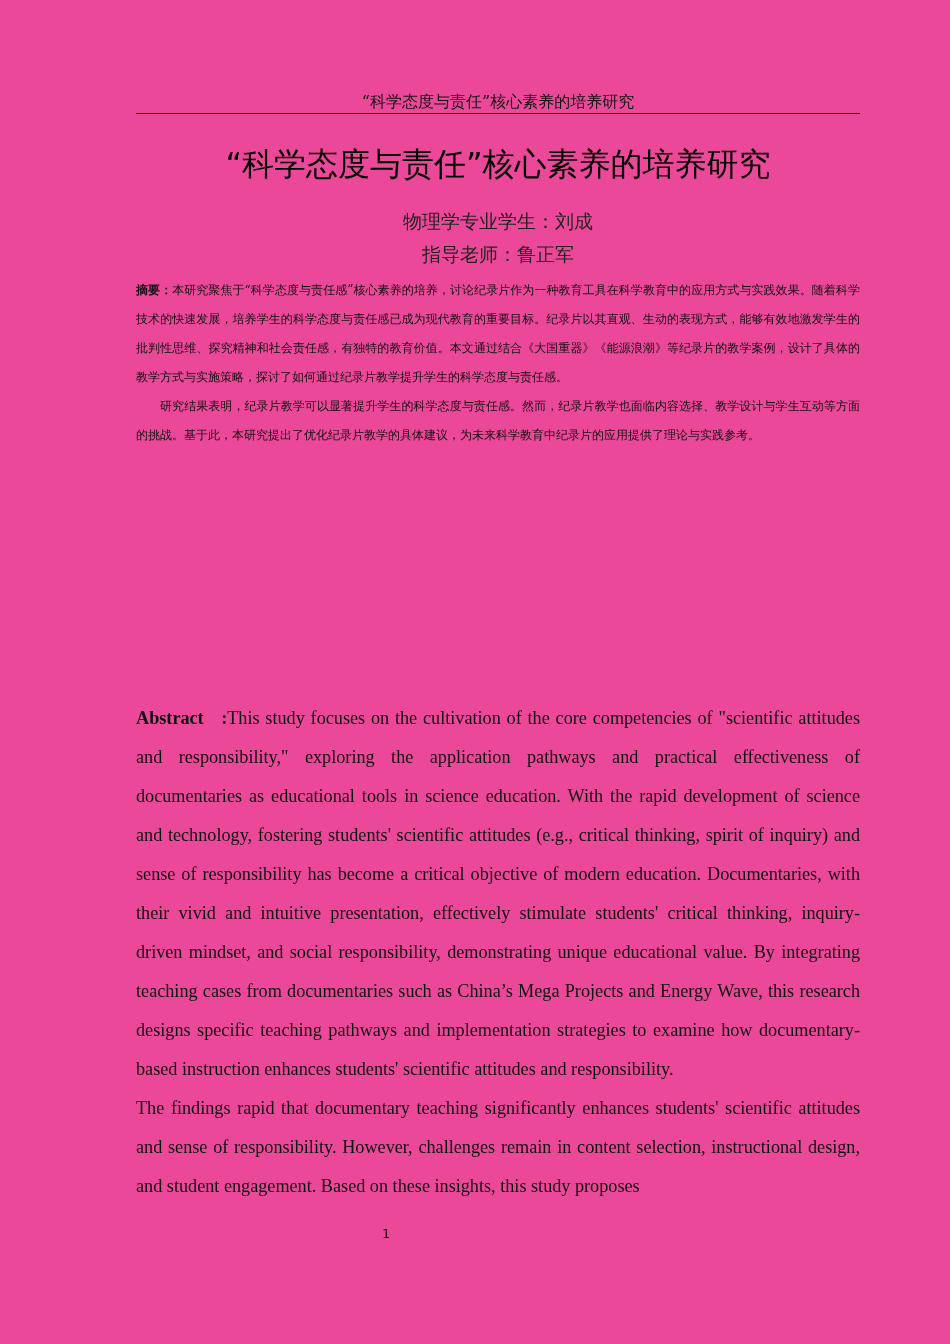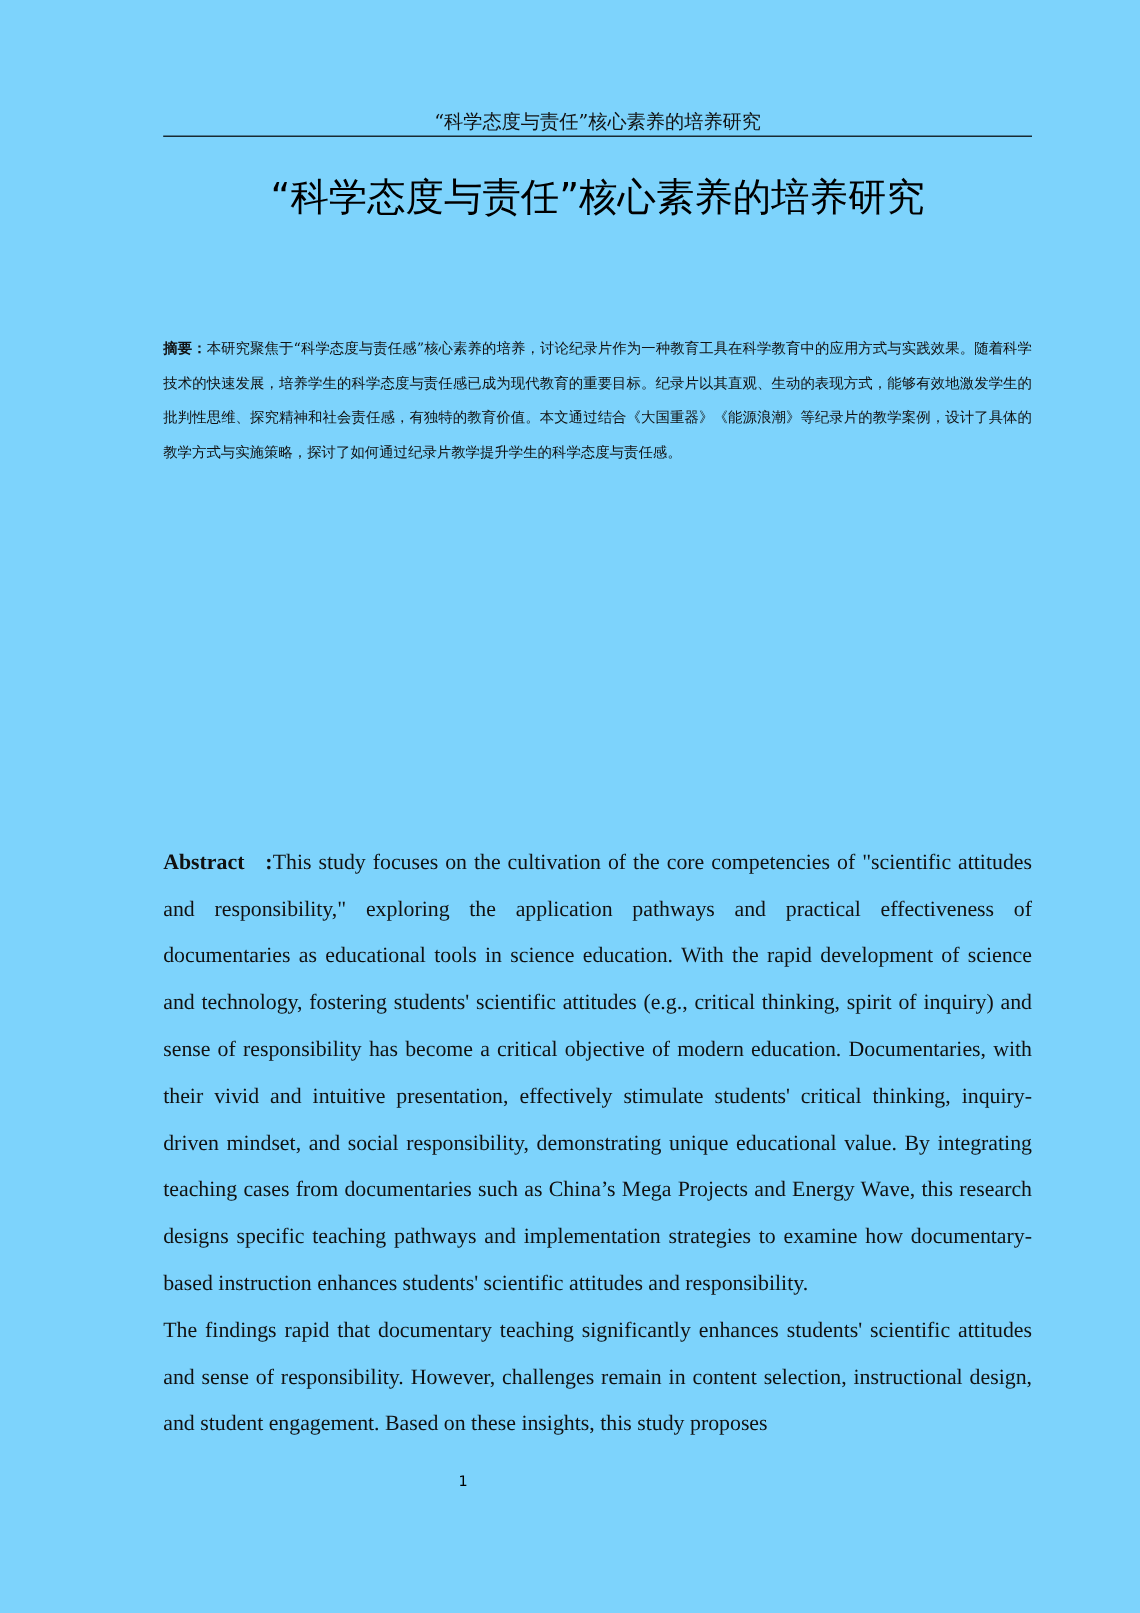--- a/index.html
+++ b/index.html
@@ -1,17 +1,17 @@
 <!DOCTYPE html>
 <html><head>
   <meta charset="utf-8">
   <style>
     html, body { margin: 0; padding: 0; background: #ffffff; }
     body { width: 950px; height: 1344px; position: relative; overflow: hidden; color: #000; }
-    .page { position: absolute; left: 0; top: 0; width: 950px; height: 1344px; background: #7dd3fc; }
+    .page { position: absolute; left: 0; top: 0; width: 950px; height: 1344px; background: #ec4899; }
     .running-header {
       position: absolute; left: 136px; top: 92px; width: 724px; text-align: center;
       font-family: "DejaVu Serif", serif; font-size: 16px; line-height: 20px; color: #111;
     }
     .header-rule { position: absolute; left: 136px; top: 113px; width: 724px; height: 0; border-top: 1.3px solid #000; }
     .title {
       position: absolute; left: 136px; top: 142px; width: 724px; text-align: center;
       font-family: "DejaVu Sans", sans-serif; font-size: 32px; line-height: 44px; color: #000;
     }
     .author, .advisor {
@@ -45,23 +45,26 @@
 </head>
 <body>
 
 <div class="page">
 
   <div class="running-header">“科学态度与责任”核心素养的培养研究</div>
   <div class="header-rule"></div>
 
   <h1 class="title" style="margin:0;font-weight:normal;">“科学态度与责任”核心素养的培养研究</h1>
 
+  <div class="author">物理学专业学生：刘成</div>
+  <div class="advisor">指导老师：鲁正军</div>
 
   <div class="zh-block zh-abstract">
     <p><span class="bold-label">摘要</span><span class="bold-label">：</span><span>本研究聚焦于“科学态度与责任感”核心素养的培养，讨论纪录片作为一种教育工具在科学教育中的应用方式与实践效果。随着科学技术的快速发展，培养学生的科学态度与责任感已成为现代教育的重要目标。纪录片以其直观、生动的表现方式，能够有效地激发学生的批判性思维、探究精神和社会责任感，有独特的教育价值。本文通过结合《大国重器》《能源浪潮》等纪录片的教学案例，设计了具体的教学方式与实施策略，探讨了如何通过纪录片教学提升学生的科学态度与责任感。</span></p>
+    <p class="indent">研究结果表明，纪录片教学可以显著提升学生的科学态度与责任感。然而，纪录片教学也面临内容选择、教学设计与学生互动等方面的挑战。基于此，本研究提出了优化纪录片教学的具体建议，为未来科学教育中纪录片的应用提供了理论与实践参考。</p>
   </div>
 
 
   <div class="en-block en-abstract">
     <p><span class="bold-label" style="font-family:'Liberation Serif', serif;">Abstract&nbsp;&nbsp;&nbsp;:</span><span>This study focuses on the cultivation of the core competencies of "scientific attitudes and responsibility," exploring the application pathways and practical effectiveness of documentaries as educational tools in science education. With the rapid development of science and technology, fostering students' scientific attitudes (e.g., critical thinking, spirit of inquiry) and sense of responsibility has become a critical objective of modern education. Documentaries, with their vivid and intuitive presentation, effectively stimulate students' critical thinking, inquiry-driven mindset, and social responsibility, demonstrating unique educational value. By integrating teaching cases from documentaries such as China’s Mega Projects and Energy Wave, this research designs specific teaching pathways and implementation strategies to examine how documentary-based instruction enhances students' scientific attitudes and responsibility.</span></p>
     <p>The findings rapid that documentary teaching significantly enhances students' scientific attitudes and sense of responsibility. However, challenges remain in content selection, instructional design, and student engagement. Based on these insights, this study proposes</p>
   </div>
 
   <div class="page-number">1</div>
 

